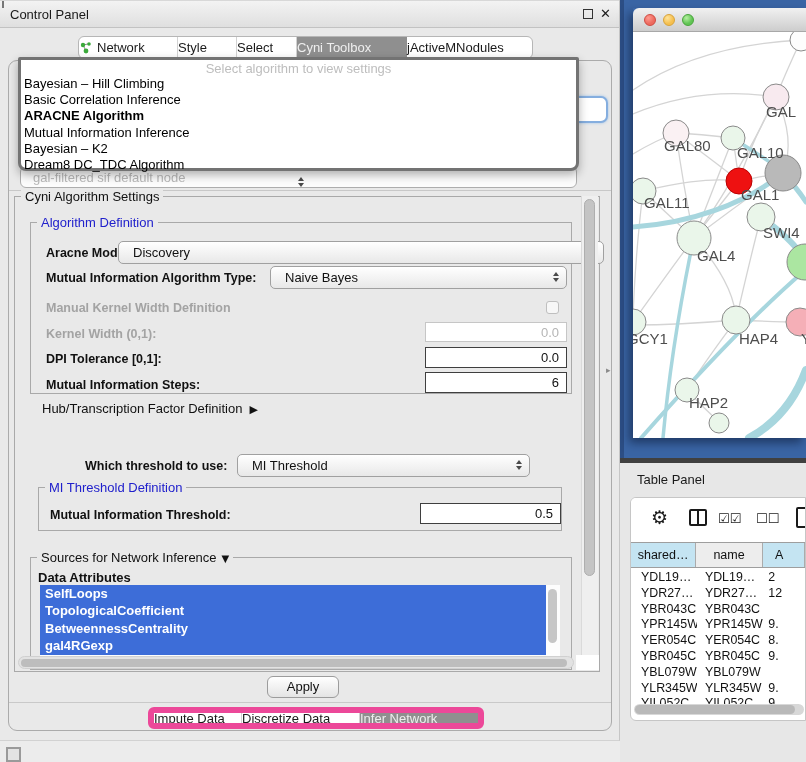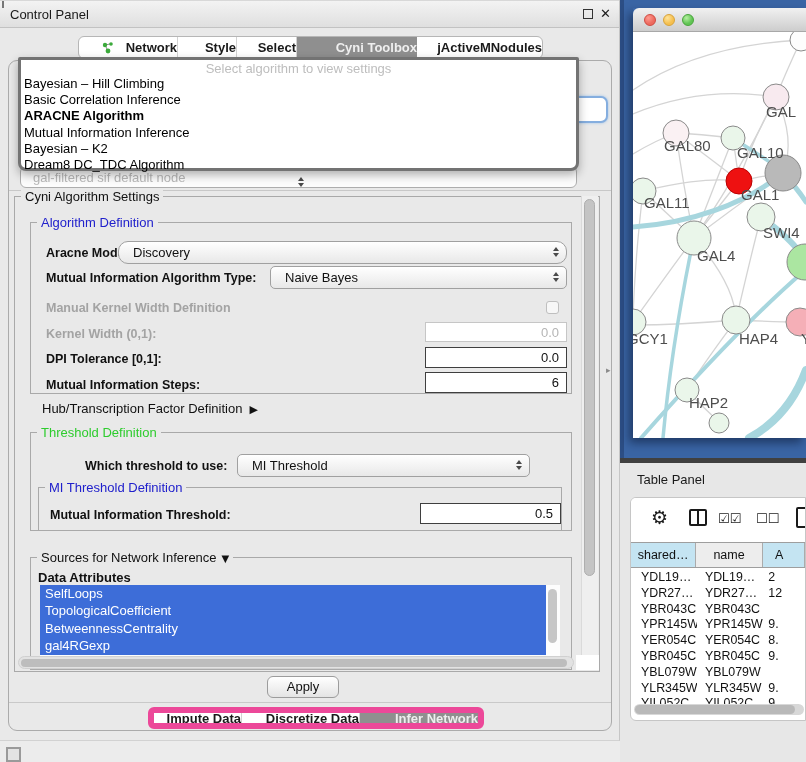--- a/index.html
+++ b/index.html
@@ -27,22 +27,22 @@
   .viewport-line { position:absolute; left:9px; top:190px; width:602px; height:0;
     border-top:1px solid #C8C8C8; z-index:2; }
   .pane-handle { position:absolute; left:606px; top:365px; font-size:9px; color:#8A8A8A; z-index:2;
     font-family:"DejaVu Sans",sans-serif; }
   .page-bottom-icon { position:absolute; left:6px; top:747px; width:15px; height:15px;
     border:2px solid #9A9A9A; background:#E3E3E3; }
 
   
   .top-tabs { position:absolute; left:78px; top:36px; height:23px; display:flex;
     background:#FFF; border:1px solid #B6B6B6; border-radius:6px; overflow:hidden; z-index:10; }
-  .tab { display:flex; align-items:center; justify-content:flex-end; gap:12px; font-size:13px;
-    color:#1A1A1A; border-right:1px solid #D2D2D2; height:100%;font-weight:bold; }
+  .tab { display:flex; align-items:center; justify-content:flex-start; gap:5px; font-size:13px;
+    color:#1A1A1A; border-right:1px solid #D2D2D2; height:100%; }
   .tab:last-child { border-right:none; }
   .tab.selected { background:#8F8F8F; color:#EFEFEF; border-right:none; }
   .bottom-tabs { position:absolute; left:148px; top:707px; height:22px; display:flex;
     background:#FFF; border:6px solid #ec4899; border-radius:6px; overflow:hidden; z-index:5; }
 
   
   .algo-popup { position:absolute; left:18px; top:57px; width:561px; height:114px;
     background:#FFF; border:3px solid #737373; border-radius:2px 2px 8px 8px;
     box-shadow:0 4px 10px rgba(0,0,0,0.3); z-index:30; }
   .popup-placeholder { text-align:center; color:#BDBDBD; font-size:13px; height:16px; padding-top:1px; }
@@ -80,21 +80,21 @@
   .field span { display:block; text-align:right; padding:2px 7px 0 0; font-size:13px; color:#111; }
   .field.strong { border:1.6px solid #3F3F3F; }
   .field.disabled { border:1px solid #C6C6C6; height:20px; }
   .field.disabled span { color:#B5B5B5; }
   .checkbox { position:absolute; width:13px; height:13px; border:1px solid #BFBFBF; border-radius:3px;
     background:#F7F7F7; z-index:3; }
   .tri-right { display:inline-block; margin-left:7px; font-size:11px; font-family:"DejaVu Sans",sans-serif; }
   .tri-down { display:inline-block; margin-left:5px; font-size:10px; font-family:"DejaVu Sans",sans-serif; }
 
   
-  .attr-list { position:absolute; left:40px; top:585px; width:520px; height:71px; background:#FDFDFD; z-index:3; overflow:hidden; }
+  .attr-list { position:absolute; left:40px; top:585px; width:520px; height:71px; background:#FDFDFD; z-index:3; overflow:hidden;font-weight:bold; }
   .attr-item { width:506px; height:17.4px; line-height:17.4px; padding-left:5px; font-size:13px;
     background:#3D6DD8; color:#FFF; white-space:nowrap; }
   .attr-scroll { position:absolute; left:548px; top:589px; width:9px; height:54px; border-radius:5px;
     background:#C6C6C6; z-index:4; }
 
   
   .settings-vscroll { position:absolute; left:581px; top:196px; width:17px; height:474px;
     background:#EFEFEF; border-left:1px solid #DADADA; z-index:3; }
   .settings-vthumb { position:absolute; left:2px; top:3px; width:11px; height:377px; border-radius:6px;
     background:#C4C4C4; border:1px solid #AEAEAE; }
@@ -176,21 +176,21 @@
             <circle cx="7" cy="10" r="2.4" fill="#3BAA3B"></circle>
           </svg>
           <span>Network</span>
         </div>
         <div class="tab" style="width: 59px;">
           <span>Style</span>
         </div>
         <div class="tab" style="width: 60px;">
           <span>Select</span>
         </div>
-        <div class="tab selected" style="width: 120px;">
+        <div class="tab selected" style="width: 110px;">
           <span>Cyni Toolbox</span>
         </div>
         <div class="tab" style="width: 125px;">
           <span>jActiveMNodules</span>
         </div>
       </div>
 
     <div class="focus-combo-fragment"></div>
     <div class="bg-combo">
       <span>gal-filtered sif default node</span>
@@ -214,21 +214,21 @@
 
     <div class="group" style="left:14px; top:196px; width:586px; height:476px;">
       <span class="group-label">Cyni Algorithm Settings</span>
     </div>
 
     <div class="group" style="left:30px; top:222px; width:542px; height:172px;">
       <span class="group-label lbl-blue">Algorithm Definition</span>
     </div>
 
     <span class="form-label" style="left:46px; top:246px;">Aracne Mode:</span>
-    <div class="combo" style="left:118px; top:241px; width:449px;border-radius:10px;">
+    <div class="combo" style="left:118px; top:241px; width:486px;">
       <span class="combo-text">Discovery</span>
       <span class="stepper">
           <i class="arr-up"></i>
           <i class="arr-down"></i>
         </span>
     </div>
 
     <span class="form-label" style="left:46px; top:271px;">Mutual Information Algorithm Type:</span>
     <div class="combo" style="left:270px; top:266px; width:297px;">
       <span class="combo-text">Naive Bayes</span>
@@ -253,23 +253,20 @@
 
     <span class="form-label" style="left:46px; top:378px;">Mutual Information Steps:</span>
     <div class="field strong" style="left:425px; top:372px; width:142px;">
       <span>6</span>
     </div>
 
     <span class="plain-label" style="left:42px; top:401px;">
       <span>Hub/Transcription Factor Definition</span><span class="tri-right">▶</span>
     </span>
 
-    <div class="group" style="left:30px; top:432px; width:542px; height:99px;">
-      <span class="group-label lbl-green">Threshold Definition</span>
-    </div>
     <span class="form-label" style="left:85px; top:459px;">Which threshold to use:</span>
     <div class="combo" style="left:237px; top:454px; width:293px;">
       <span class="combo-text">MI Threshold</span>
       <span class="stepper">
           <i class="arr-up"></i>
           <i class="arr-down"></i>
         </span>
     </div>
     <div class="group" style="left:38px; top:487px; width:524px; height:44px;">
       <span class="group-label lbl-blue">MI Threshold Definition</span>

